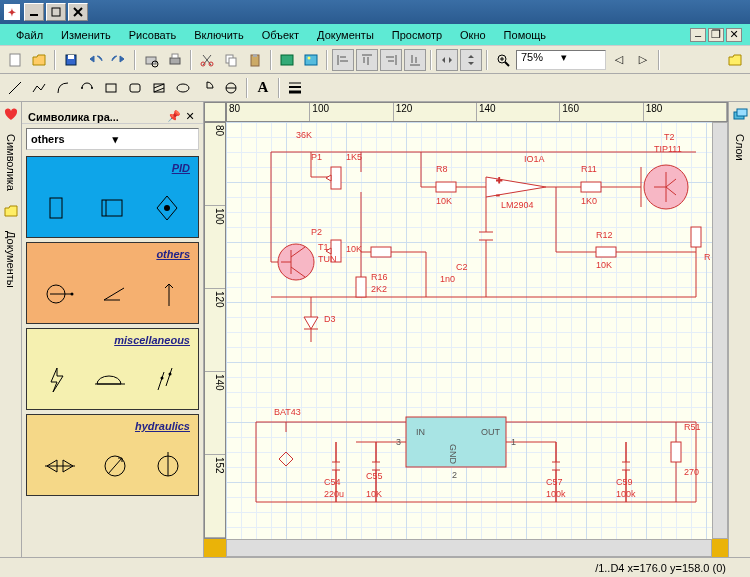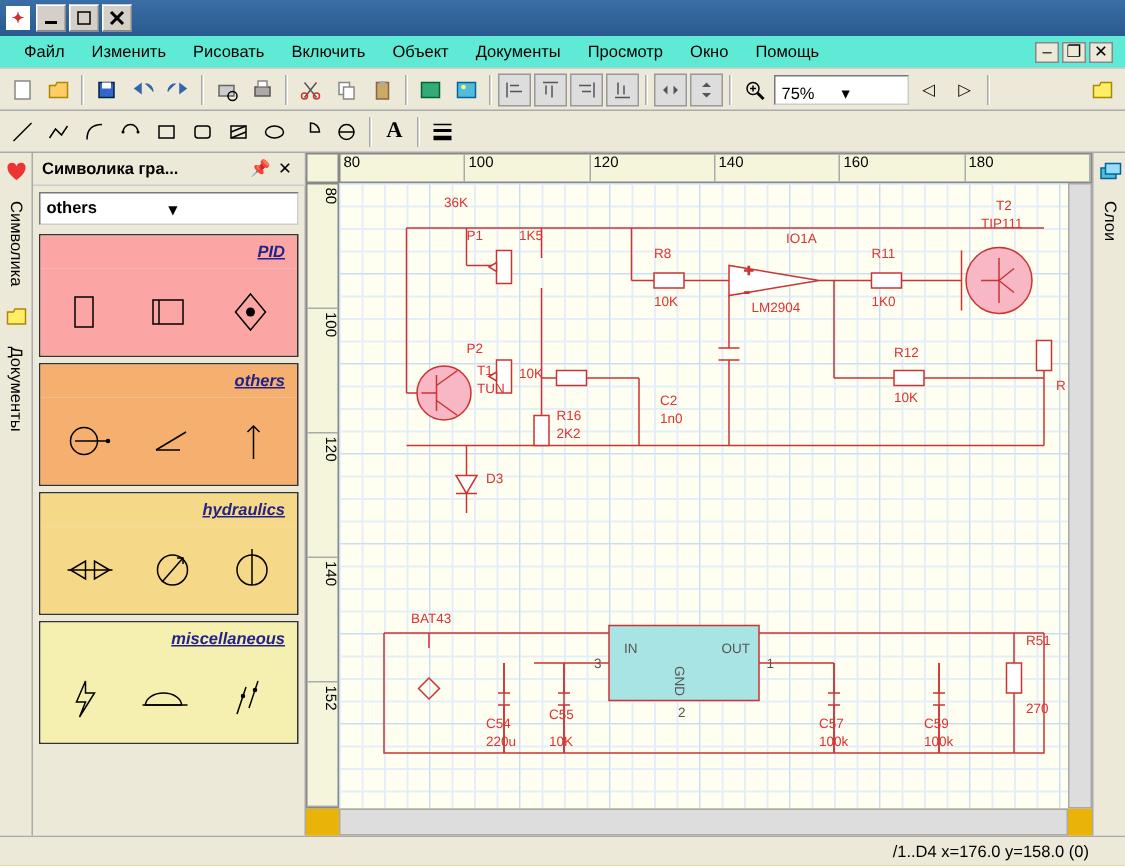--- a/index.html
+++ b/index.html
@@ -10,38 +10,38 @@
 .winbtns { display: flex; gap: 2px; }
 .winbtn { width: 20px; height: 18px; background: #d4d0c8; border: 1px solid #fff; border-right-color: #888; border-bottom-color: #888; display: flex; align-items: center; justify-content: center; cursor: pointer; }
 .winbtn svg { width: 10px; height: 10px; }
 .menubar { height: 22px; background: #5eead4; display: flex; align-items: center; padding: 0 8px; gap: 2px; border-bottom: 1px solid #ccc; }
 .menuitem { padding: 2px 8px; cursor: pointer; }
 .mdi-right { margin-left: auto; display: flex; gap: 2px; }
 .mdi-btn { width: 16px; height: 14px; border: 1px solid #888; background: #ece9d8; display: flex; align-items: center; justify-content: center; cursor: pointer; }
 .toolbar { height: 28px; background: #ece9d8; display: flex; align-items: center; padding: 2px 4px; gap: 2px; border-bottom: 1px solid #aaa; }
 .tbtn { width: 22px; height: 22px; display: flex; align-items: center; justify-content: center; border: 1px solid transparent; cursor: pointer; }
 .tsep { width: 2px; height: 20px; border-left: 1px solid #aaa; border-right: 1px solid #fff; margin: 0 2px; }
-.zoom { width: 90px; height: 20px; border: 1px inset #ccc; background: #fff; padding: 0 4px; display: flex; align-items: flex-end; }
+.zoom { width: 90px; height: 20px; border: 1px inset #ccc; background: #fff; padding: 0 4px; display: flex; align-items: flex-start; }
 .zoom span { flex: 1; }
 .toolbar2 { height: 28px; background: #ece9d8; display: flex; align-items: center; padding: 2px 4px; gap: 2px; border-bottom: 1px solid #aaa; }
 .main { display: flex; height: 455px; }
 .vtab { width: 22px; background: #ece9d8; border-right: 1px solid #aaa; display: flex; flex-direction: column; align-items: center; padding-top: 4px; gap: 6px; }
 .vtab-item { writing-mode: vertical-rl; font-size: 11px; padding: 6px 2px; cursor: pointer; }
 .vtab-ico { width: 16px; height: 16px; }
 .sidepanel { width: 182px; background: #ece9d8; border-right: 1px solid #aaa; display: flex; flex-direction: column; }
-.panel-title { height: 22px; display: flex; align-items: center; padding: 0 6px; background: #ece9d8; border-bottom: 1px solid #ccc; }
+.panel-title { height: 22px; display: flex; align-items: flex-end; padding: 0 6px; background: #ece9d8; border-bottom: 1px solid #ccc; }
 .panel-title span { flex: 1; font-weight: bold; font-size: 11px; white-space: nowrap; overflow: hidden; text-overflow: ellipsis; }
 .pinclose { display: flex; gap: 2px; }
 .pinclose div { width: 14px; height: 14px; cursor: pointer; display: flex; align-items: center; justify-content: center; }
 .combo { margin: 4px; height: 22px; border: 1px inset #ccc; background: #fff; display: flex; align-items: center; padding: 0 4px; font-weight: bold; cursor: pointer; }
 .combo span { flex: 1; }
 .cat { margin: 2px 4px; border: 1px solid #333; }
 .cat-hdr { height: 22px; display: flex; align-items: center; justify-content: flex-end; padding: 0 8px; font-weight: bold; font-style: italic; color: #228; cursor: pointer; text-decoration: underline; }
 .cat-body { height: 58px; display: flex; align-items: center; justify-content: space-around; padding: 0 4px; }
-.cat.pid .cat-hdr, .cat.pid .cat-body { background: #fca5a5; }
+.cat.pid .cat-hdr, .cat.pid .cat-body { background: #0ea5e9; }
 .cat.others .cat-hdr, .cat.others .cat-body { background: #f5b070; }
 .cat.hyd .cat-hdr, .cat.hyd .cat-body { background: #f5d888; }
 .cat.misc .cat-hdr, .cat.misc .cat-body { background: #f5f0b0; }
 .canvas-wrap { flex: 1; display: flex; flex-direction: column; background: #eab308; position: relative; }
 .ruler-corner { position: absolute; top: 0; left: 0; width: 22px; height: 20px; background: #f5f5dc; border: 1px solid #888; }
 .ruler-h { position: absolute; top: 0; left: 22px; right: 0; height: 20px; background: #f5f5dc; border: 1px solid #888; display: flex; }
 .ruler-h div { flex: 1; border-right: 1px solid #aaa; font-size: 10px; padding-left: 2px; }
 .ruler-v { position: absolute; top: 20px; left: 0; width: 22px; bottom: 18px; background: #f5f5dc; border: 1px solid #888; writing-mode: vertical-rl; display: flex; }
 .ruler-v div { flex: 1; border-bottom: 1px solid #aaa; font-size: 10px; padding-top: 2px; text-align: left; }
 .canvas { position: absolute; top: 20px; left: 22px; right: 16px; bottom: 18px; background: #fefff0; background-image:
@@ -346,53 +346,53 @@
         <svg class="sym" width="34" height="32">
             <path d="M6 22L26 10" stroke="#000"></path>
             <path d="M6 22h16" stroke="#000"></path>
           </svg>
         <svg class="sym" width="28" height="32">
             <line x1="14" y1="28" x2="14" y2="6" stroke="#000"></line>
             <path d="M10 10l4-4 4 4" fill="none" stroke="#000"></path>
           </svg>
       </div>
     </div>
+    <div class="cat misc">
+      <div class="cat-hdr">miscellaneous</div>
+      <div class="cat-body">
+        <svg class="sym" width="26" height="32">
+            <path d="M14 4l-6 14h6l-4 10 10-16h-6z" fill="none" stroke="#000"></path>
+          </svg>
+        <svg class="sym" width="34" height="32">
+            <path d="M4 20a12 8 0 0124 0z" fill="none" stroke="#000"></path>
+            <line x1="2" y1="20" x2="32" y2="20" stroke="#000"></line>
+          </svg>
+        <svg class="sym" width="30" height="32">
+            <path d="M6 26l6-18M14 22l6-18" stroke="#000"></path>
+            <circle cx="10" cy="14" r="1.5"></circle>
+            <circle cx="18" cy="10" r="1.5"></circle>
+          </svg>
+      </div>
+    </div>
     <div class="cat hyd">
       <div class="cat-hdr">hydraulics</div>
       <div class="cat-body">
         <svg class="sym" width="34" height="32">
             <path d="M4 16l10-6v12zM30 16l-10-6v12z" fill="none" stroke="#000"></path>
             <line x1="2" y1="16" x2="32" y2="16" stroke="#000"></line>
           </svg>
         <svg class="sym" width="30" height="32">
             <circle cx="15" cy="16" r="10" fill="none" stroke="#000"></circle>
             <line x1="8" y1="24" x2="22" y2="8" stroke="#000"></line>
             <path d="M18 8l4 0 0 4" fill="none" stroke="#000"></path>
           </svg>
         <svg class="sym" width="30" height="32">
             <circle cx="15" cy="16" r="10" fill="none" stroke="#000"></circle>
             <line x1="15" y1="26" x2="15" y2="6" stroke="#000"></line>
             <line x1="15" y1="6" x2="15" y2="2" stroke="#000"></line>
-          </svg>
-      </div>
-    </div>
-    <div class="cat misc">
-      <div class="cat-hdr">miscellaneous</div>
-      <div class="cat-body">
-        <svg class="sym" width="26" height="32">
-            <path d="M14 4l-6 14h6l-4 10 10-16h-6z" fill="none" stroke="#000"></path>
-          </svg>
-        <svg class="sym" width="34" height="32">
-            <path d="M4 20a12 8 0 0124 0z" fill="none" stroke="#000"></path>
-            <line x1="2" y1="20" x2="32" y2="20" stroke="#000"></line>
-          </svg>
-        <svg class="sym" width="30" height="32">
-            <path d="M6 26l6-18M14 22l6-18" stroke="#000"></path>
-            <circle cx="10" cy="14" r="1.5"></circle>
-            <circle cx="18" cy="10" r="1.5"></circle>
           </svg>
       </div>
     </div>
   </div>
 
   <div class="canvas-wrap">
     <div class="ruler-corner"></div>
     <div class="ruler-h">
       <div>80</div>
       <div>100</div>
@@ -487,21 +487,21 @@
       <div class="comp" style="top:42px;left:355px"><span class="lbl">R11</span></div>
       <div class="comp" style="top:74px;left:355px"><span class="lbl">1K0</span></div>
       <div class="comp" style="top:10px;left:438px"><span class="lbl">T2</span></div>
       <div class="comp" style="top:22px;left:428px"><span class="lbl">TIP111</span></div>
       <div class="comp" style="top:120px;left:92px"><span class="lbl">T1</span></div>
       <div class="comp" style="top:132px;left:92px"><span class="lbl">TUN</span></div>
       <div class="comp" style="top:105px;left:85px"><span class="lbl">P2</span></div>
       <div class="comp" style="top:122px;left:120px"><span class="lbl">10K</span></div>
       <div class="comp" style="top:150px;left:145px"><span class="lbl">R16</span></div>
       <div class="comp" style="top:162px;left:145px"><span class="lbl">2K2</span></div>
-      <div class="comp" style="top:140px;left:214px"><span class="lbl">C2</span></div>
+      <div class="comp" style="top:140px;left:230px"><span class="lbl">C2</span></div>
       <div class="comp" style="top:152px;left:214px"><span class="lbl">1n0</span></div>
       <div class="comp" style="top:108px;left:370px"><span class="lbl">R12</span></div>
       <div class="comp" style="top:138px;left:370px"><span class="lbl">10K</span></div>
       <div class="comp" style="top:130px;left:478px"><span class="lbl">R 2</span></div>
       <div class="comp" style="top:192px;left:98px"><span class="lbl">D3</span></div>
       <div class="comp" style="top:285px;left:48px"><span class="lbl">BAT43</span></div>
       <div class="comp" style="top:305px;left:190px;color:#555"><span class="lbl">IN</span></div>
       <div class="comp" style="top:305px;left:255px;color:#555"><span class="lbl">OUT</span></div>
       <div class="comp" style="top:322px;left:222px;color:#555;writing-mode:vertical-rl"><span class="lbl">GND</span></div>
       <div class="comp" style="top:315px;left:285px;color:#555"><span class="lbl">1</span></div>

